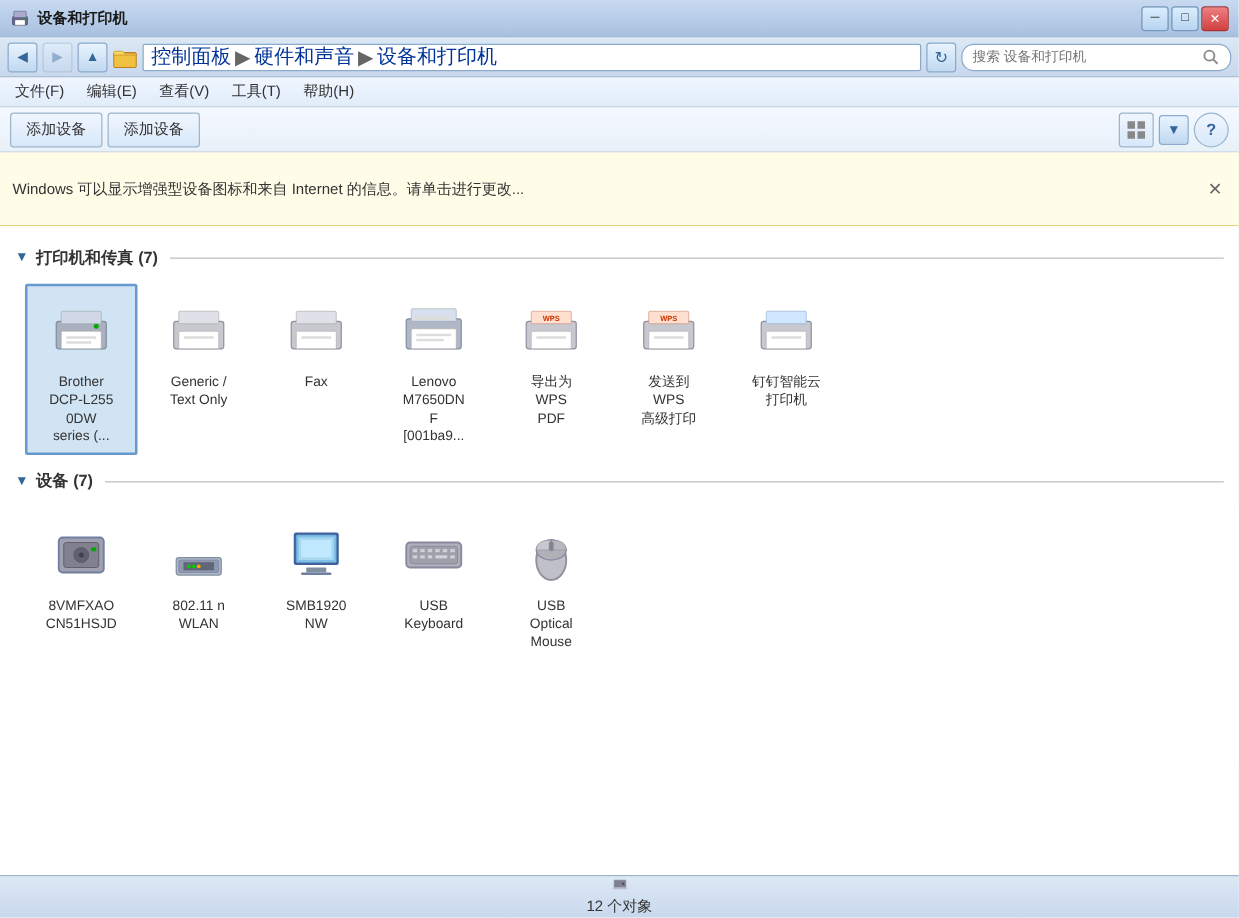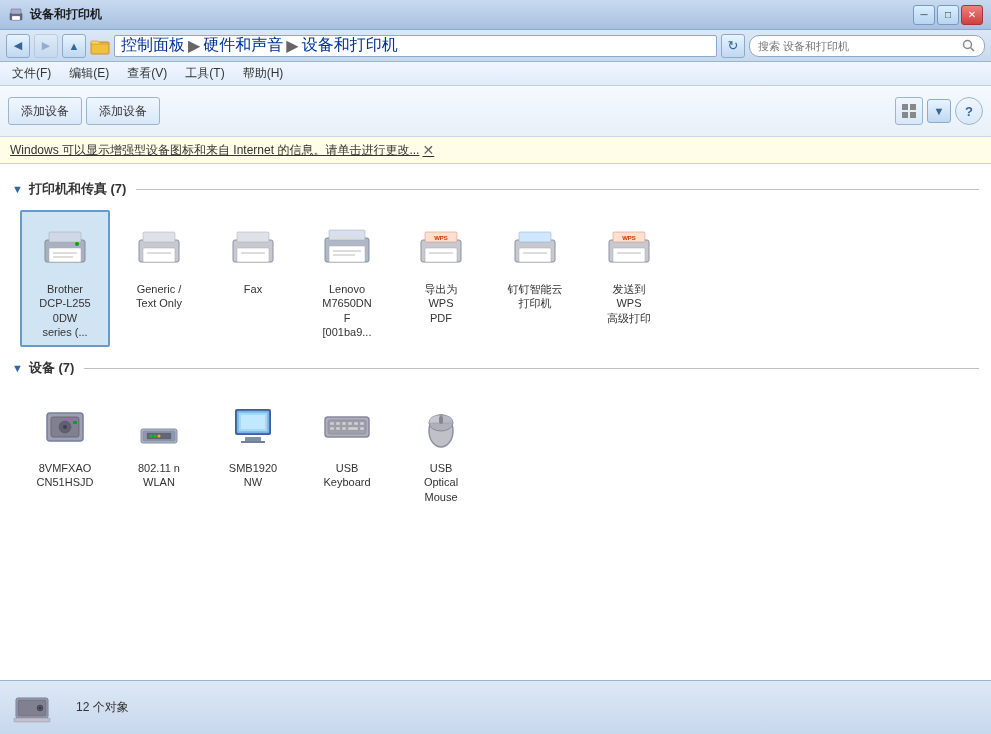--- a/index.html
+++ b/index.html
@@ -108,21 +108,21 @@
       border: 1px solid #8aabcc;
       border-radius: 3px;
       display: flex;
       align-items: center;
       justify-content: center;
       cursor: pointer;
       font-size: 13px;
       color: #336699;
     }
     .search-bar {
-      width: 236px;
+      width: 216px;
       height: 22px;
       background: white;
       border: 1px solid #8aabcc;
       border-radius: 10px;
       display: flex;
       align-items: center;
       padding: 0 8px;
       gap: 4px;
     }
     .search-input {
@@ -147,21 +147,21 @@
     .menu-item {
       padding: 2px 8px;
       cursor: pointer;
       border-radius: 3px;
       color: #333;
       font-size: 12px;
     }
 
     
     .toolbar {
-      height: 51px;
+      height: 36px;
       background: linear-gradient(to bottom, #f5f9ff, #e8f0f8);
       border-bottom: 1px solid #c8d8e8;
       display: flex;
       align-items: center;
       padding: 16px 8px;
       gap: 4px;
     }
     .toolbar-btn {
       height: 28px;
       padding: 0 12px;
@@ -200,27 +200,26 @@
       justify-content: center;
       font-size: 13px;
       font-weight: bold;
       color: #336699;
     }
 
     
     .notification-bar {
       background: #fffde8;
       border-bottom: 1px solid #e8d080;
-      padding: 4px 10px;
-      display: flex;
-      align-items: center;
-      justify-content: flex-start;
+      padding: 20px 10px;
+      display: flex;
+      align-items: center;
+      justify-content: space-between;
       font-size: 12px;
       color: #333;
-      text-decoration: underline;
     }
     .notif-close {
       cursor: pointer;
       color: #666;
       font-size: 14px;
       width: 18px;
       height: 18px;
       display: flex;
       align-items: center;
       justify-content: center;
@@ -291,31 +290,32 @@
     }
     .device-label {
       font-size: 11px;
       color: #333;
       line-height: 1.3;
       word-break: break-word;
     }
 
     
     .status-bar {
-      height: 54px;
+      height: 34px;
       background: linear-gradient(to bottom, #dce8f5, #c8d8ed);
       border-top: 1px solid #9bb5cc;
       display: flex;
       align-items: center;
       padding: 0 12px;
-      gap: 24px;
+      gap: 4px;
       position: absolute;
       bottom: 0;
       left: 0;
       right: 0;
+      flex-direction: column;
     }
     .status-text {
       font-size: 12px;
       color: #333;
     }
 
     
     .printer-svg { width: 52px; height: 52px; }
     .mouse-svg { width: 52px; height: 52px; }
     .keyboard-svg { width: 52px; height: 52px; }
@@ -475,38 +475,38 @@
         </svg>
       </div>
       <div class="device-label">导出为WPS<br>PDF</div>
     </div>
 
     <div class="device-item">
       <div class="device-icon">
         <svg class="printer-svg" viewBox="0 0 52 52">
           <rect x="6" y="18" width="40" height="22" rx="2" fill="#c8c8d0" stroke="#9090a0" stroke-width="1"></rect>
           <rect x="10" y="26" width="32" height="14" rx="1" fill="white" stroke="#aaa" stroke-width="0.5"></rect>
-          <rect x="10" y="10" width="32" height="10" rx="1" fill="#d0e8ff" stroke="#88aacc" stroke-width="0.5"></rect>
+          <rect x="10" y="10" width="32" height="10" rx="1" fill="#ffe0d0" stroke="#cc8870" stroke-width="0.5"></rect>
+          <text x="26" y="18" font-size="6" text-anchor="middle" fill="#cc3300" font-weight="bold">WPS</text>
           <rect x="14" y="30" width="24" height="2" rx="0.5" fill="#ddd"></rect>
         </svg>
       </div>
-      <div class="device-label">钉钉智能云<br>打印机</div>
+      <div class="device-label">发送到WPS<br>高级打印</div>
     </div>
 
     <div class="device-item">
       <div class="device-icon">
         <svg class="printer-svg" viewBox="0 0 52 52">
           <rect x="6" y="18" width="40" height="22" rx="2" fill="#c8c8d0" stroke="#9090a0" stroke-width="1"></rect>
           <rect x="10" y="26" width="32" height="14" rx="1" fill="white" stroke="#aaa" stroke-width="0.5"></rect>
-          <rect x="10" y="10" width="32" height="10" rx="1" fill="#ffe0d0" stroke="#cc8870" stroke-width="0.5"></rect>
-          <text x="26" y="18" font-size="6" text-anchor="middle" fill="#cc3300" font-weight="bold">WPS</text>
+          <rect x="10" y="10" width="32" height="10" rx="1" fill="#d0e8ff" stroke="#88aacc" stroke-width="0.5"></rect>
           <rect x="14" y="30" width="24" height="2" rx="0.5" fill="#ddd"></rect>
         </svg>
       </div>
-      <div class="device-label">发送到WPS<br>高级打印</div>
+      <div class="device-label">钉钉智能云<br>打印机</div>
     </div>
 
   </div>
 
   <div class="section-header">
     <span class="section-arrow">▼</span>
     <span class="section-title">设备 (7)</span>
     <div class="section-divider"></div>
   </div>
 

